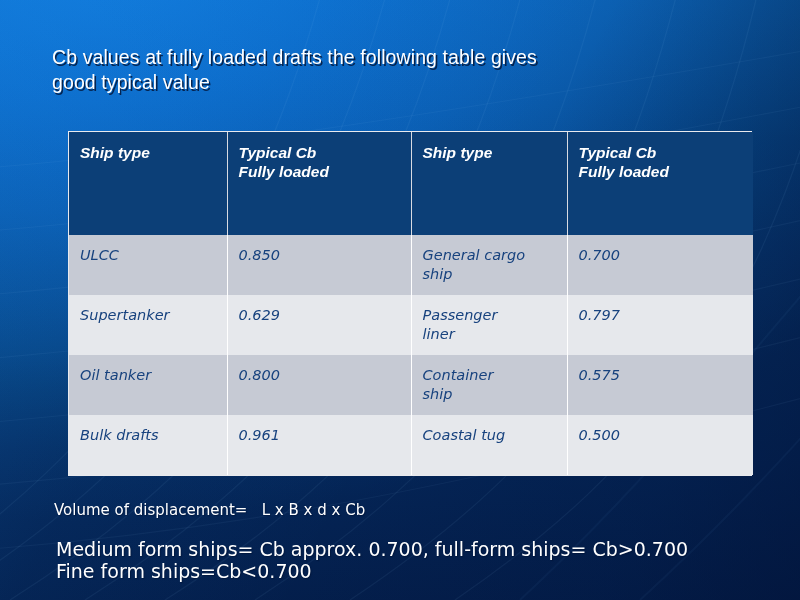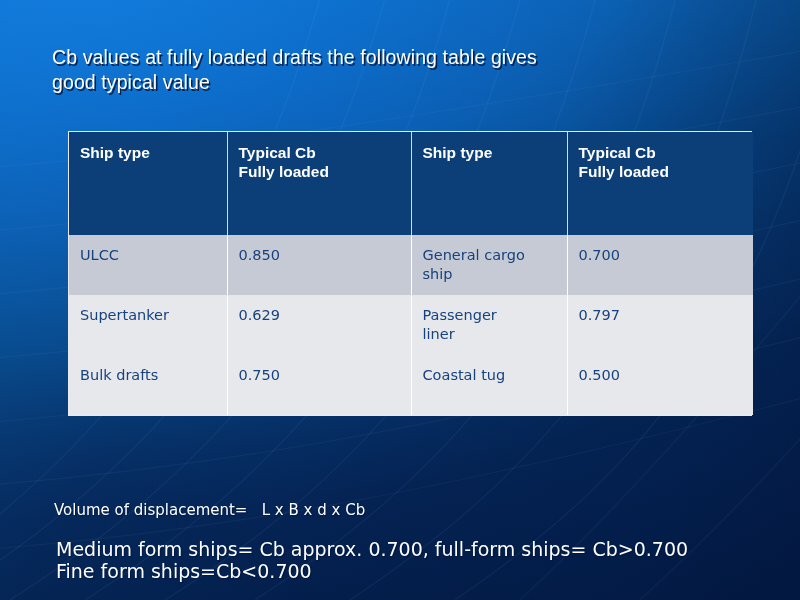--- a/index.html
+++ b/index.html
@@ -73,20 +73,21 @@
   table.cb-table {
     border-collapse: collapse;
     width: 100%;
     table-layout: fixed;
   }
   table.cb-table th,
   table.cb-table td {
     vertical-align: top;
     padding: 11px 11px 6px 11px;
     box-sizing: border-box;
+    font-style: italic;
   }
   table.cb-table thead th {
     background: #0c3f77;
     color: #ffffff;
     font-family: "Liberation Sans", sans-serif;
     font-weight: bold;
     font-size: 15.5px;
     line-height: 19px;
     text-align: left;
     height: 103px;
@@ -202,23 +203,30 @@
 ship</td>
           <td>0.700</td>
         </tr>
         <tr class="band-light">
           <td>Supertanker</td>
           <td>0.629</td>
           <td>Passenger
 liner</td>
           <td>0.797</td>
         </tr>
+        <tr class="band-dark">
+          <td>Oil tanker</td>
+          <td>0.800</td>
+          <td>Container
+ship</td>
+          <td>0.575</td>
+        </tr>
         <tr class="band-light">
           <td>Bulk drafts</td>
-          <td>0.750</td>
+          <td>0.961</td>
           <td>Coastal tug</td>
           <td>0.500</td>
         </tr>
       </tbody>
     </table>
   </div>
 
   <div class="note-main">Volume of displacement=   L x B x d x Cb</div>
   <div class="note-sub">Medium form ships= Cb approx. 0.700, full-form ships= Cb&gt;0.700
 Fine form ships=Cb&lt;0.700</div>

